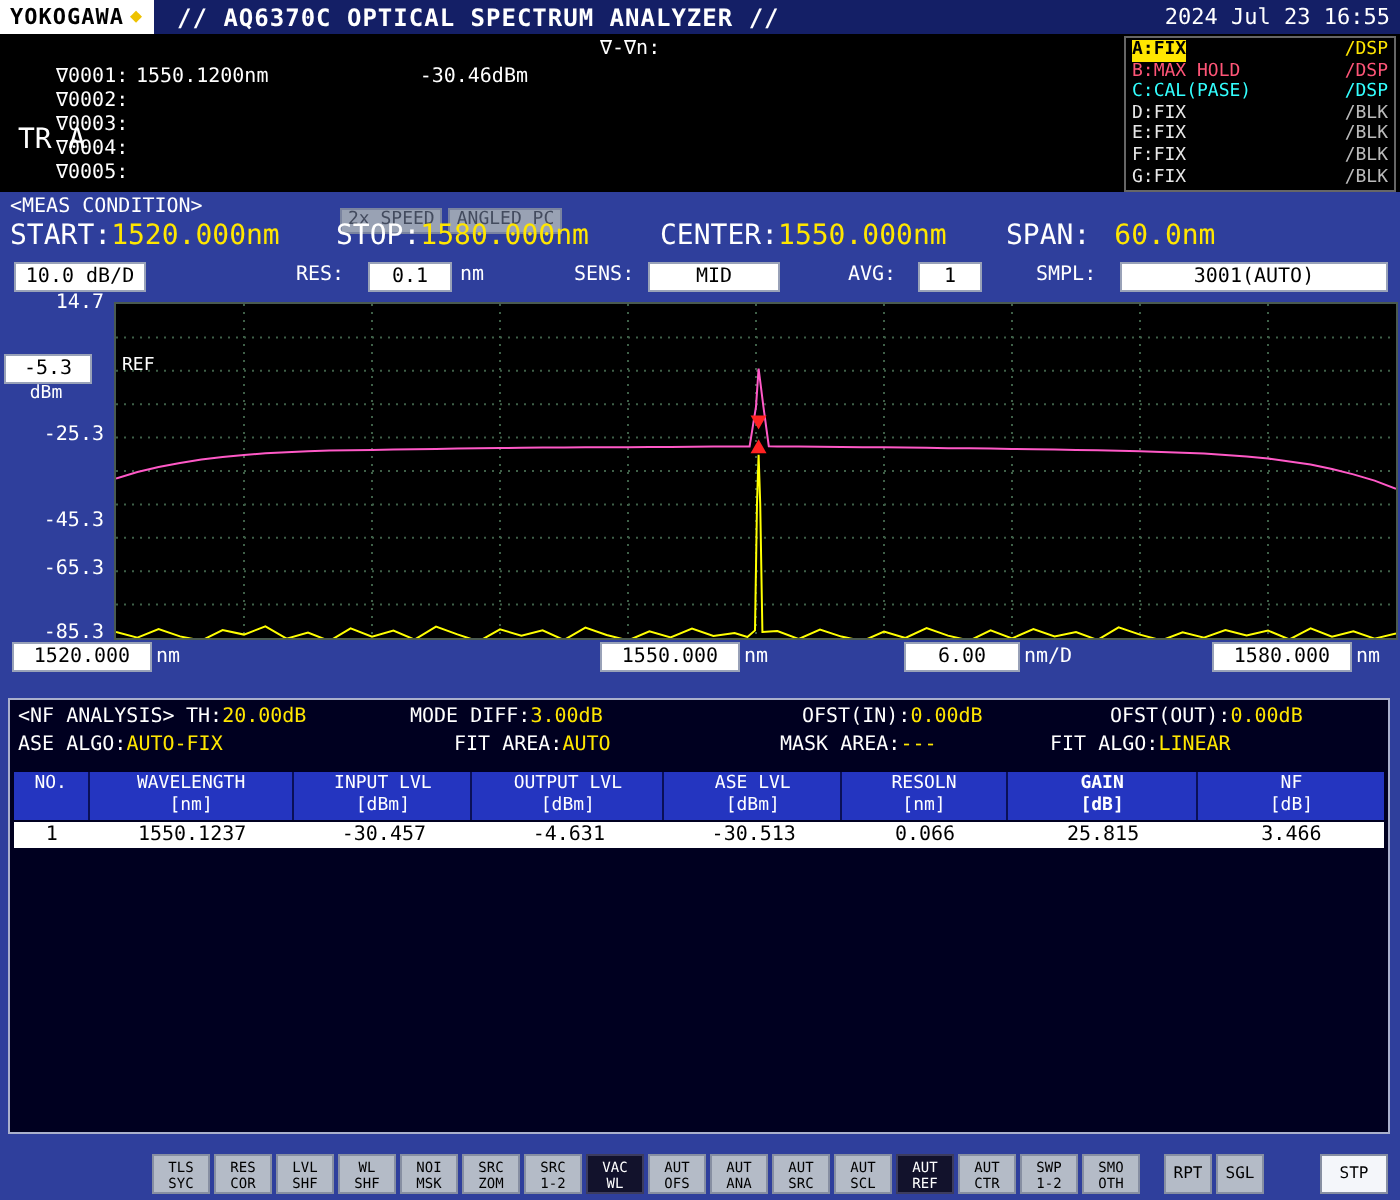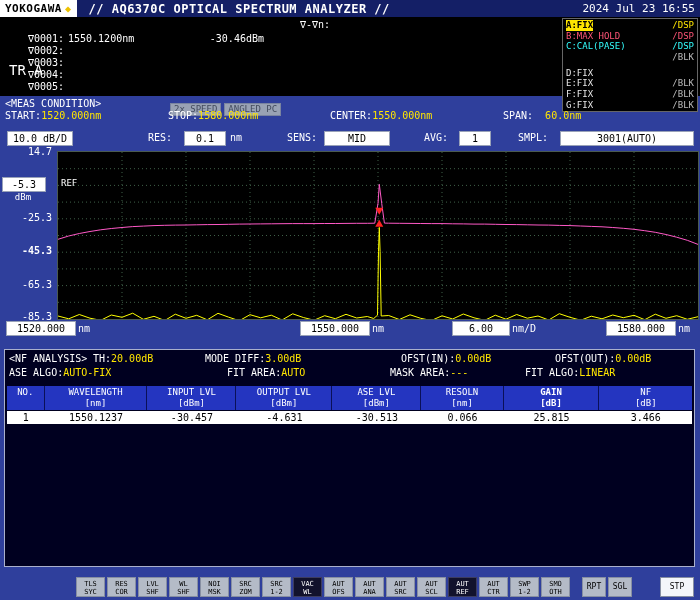--- a/index.html
+++ b/index.html
@@ -25,21 +25,21 @@
   .trace-panel{position:absolute;right:2px;top:1px;width:136px;border:1px solid #666;
                padding:1px 3px;box-sizing:border-box;background:#000;}
   .trace-row{display:flex;justify-content:space-between;font-size:9px;line-height:10.6px;}
   .trace-row .active{background:#ffe600;color:#000 !important;font-weight:bold;}
 
   
   .mc-header{position:absolute;left:5px;top:98px;color:#fff;font-size:10px;}
   .mc-flags{position:absolute;left:170px;top:97px;}
   .flag{display:inline-block;background:#99a2b4;color:#434b5e;font-size:9px;line-height:11px;
         padding:0 3px;margin-right:3px;border:1px solid #7a84a0;}
-  .mgroup{position:absolute;top:110px;font-size:10px;}
+  .mgroup{position:absolute;top:110px;font-size:14px;}
   .mlabel{color:#fff;} .mvalue{color:#ffe600;}
 
   
   .slabel{position:absolute;top:132px;color:#fff;font-size:10px;}
   .wbox{position:absolute;background:#fff;color:#000;font-size:10px;height:13px;
         line-height:13px;text-align:center;border:1px solid #99a2b8;box-sizing:content-box;}
   .setbox{top:131px;}
 
   
   .graph{position:absolute;left:57px;top:151px;width:640px;height:167px;background:#000;
@@ -126,21 +126,21 @@
         </div>
         <div class="trace-row">
           <span style="color: rgb(255, 85, 119);">B:MAX HOLD</span>
           <span style="color: rgb(255, 85, 119);">/DSP</span>
         </div>
         <div class="trace-row">
           <span style="color: rgb(51, 255, 255);">C:CAL(PASE)</span>
           <span style="color: rgb(51, 255, 255);">/DSP</span>
         </div>
         <div class="trace-row">
-          <span style="color: rgb(232, 232, 232); margin-top: 16px;">D:FIX</span>
+          <span style="color: rgb(232, 232, 232);">D:FIX</span>
           <span style="color: rgb(187, 187, 187);">/BLK</span>
         </div>
         <div class="trace-row">
           <span style="color: rgb(232, 232, 232);">E:FIX</span>
           <span style="color: rgb(187, 187, 187);">/BLK</span>
         </div>
         <div class="trace-row">
           <span style="color: rgb(232, 232, 232);">F:FIX</span>
           <span style="color: rgb(187, 187, 187);">/BLK</span>
         </div>
@@ -175,21 +175,21 @@
   <div class="wbox setbox" style="left:324px;width:64px;">MID</div>
   <span class="slabel" style="left:424px;">AVG:</span>
   <div class="wbox setbox" style="left:459px;width:30px;">1</div>
   <span class="slabel" style="left:518px;">SMPL:</span>
   <div class="wbox setbox" style="left:560px;width:132px;">3001(AUTO)</div>
 
   <div class="ylab" style="top:146px;">14.7</div>
   <div class="refbox">-5.3</div>
   <div class="yunit">dBm</div>
   <div class="ylab" style="top:212px;">-25.3</div>
-  <div class="ylab" style="top:245px;font-weight:bold;">-45.3</div>
+  <div class="ylab" style="top:255px;">-45.3</div>
   <div class="ylab" style="top:279px;">-65.3</div>
   <div class="ylab" style="top:311px;">-85.3</div>
 
   <div class="graph"><svg width="640" height="167" viewBox="0 0 640 167">
         <line class="grid" x1="64" y1="0" x2="64" y2="167"></line>
         <line class="grid" x1="0" y1="16.7" x2="640" y2="16.7"></line>
         <line class="grid" x1="128" y1="0" x2="128" y2="167"></line>
         <line class="grid" x1="0" y1="33.4" x2="640" y2="33.4"></line>
         <line class="grid" x1="192" y1="0" x2="192" y2="167"></line>
         <line class="grid" x1="0" y1="50.1" x2="640" y2="50.1"></line>

